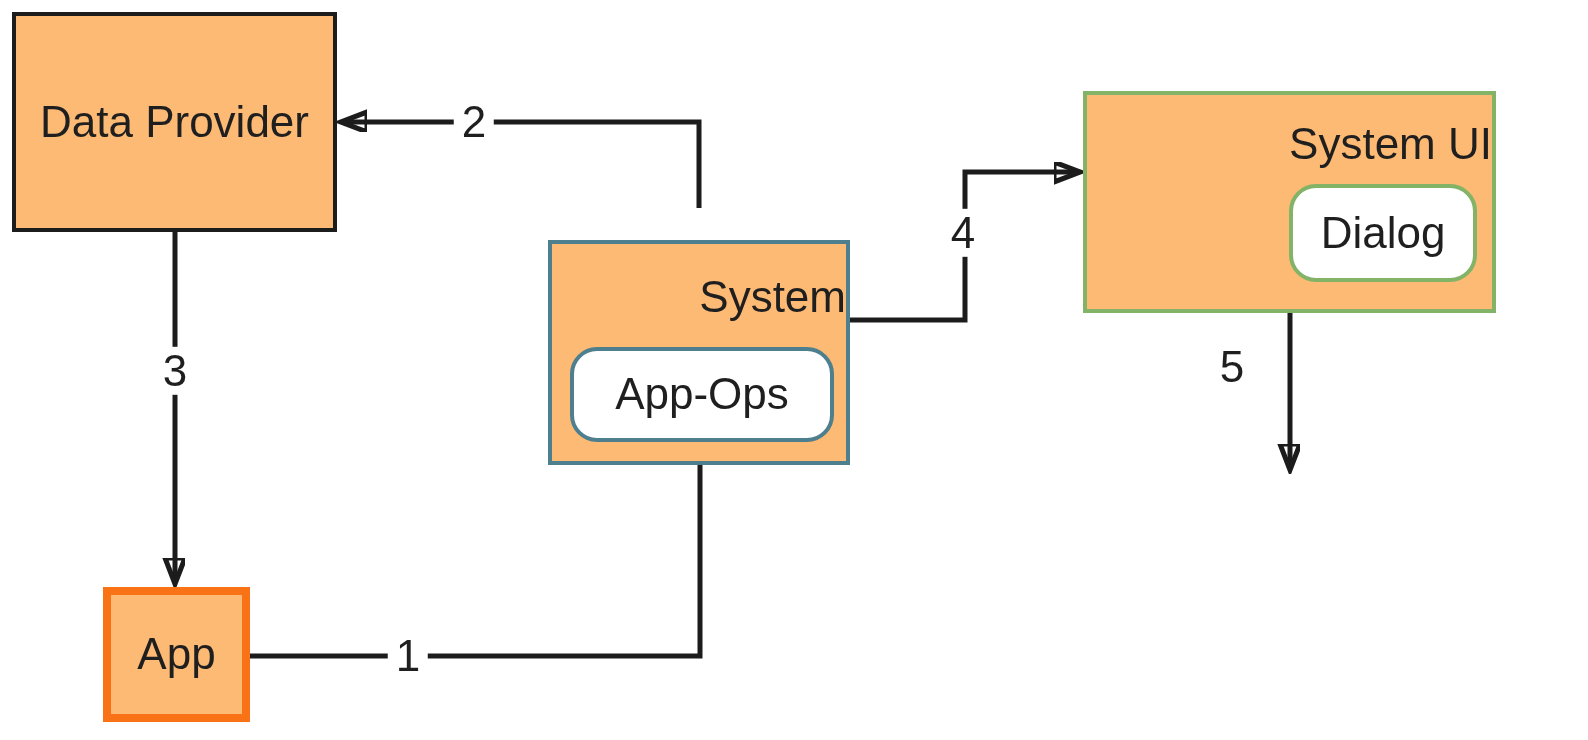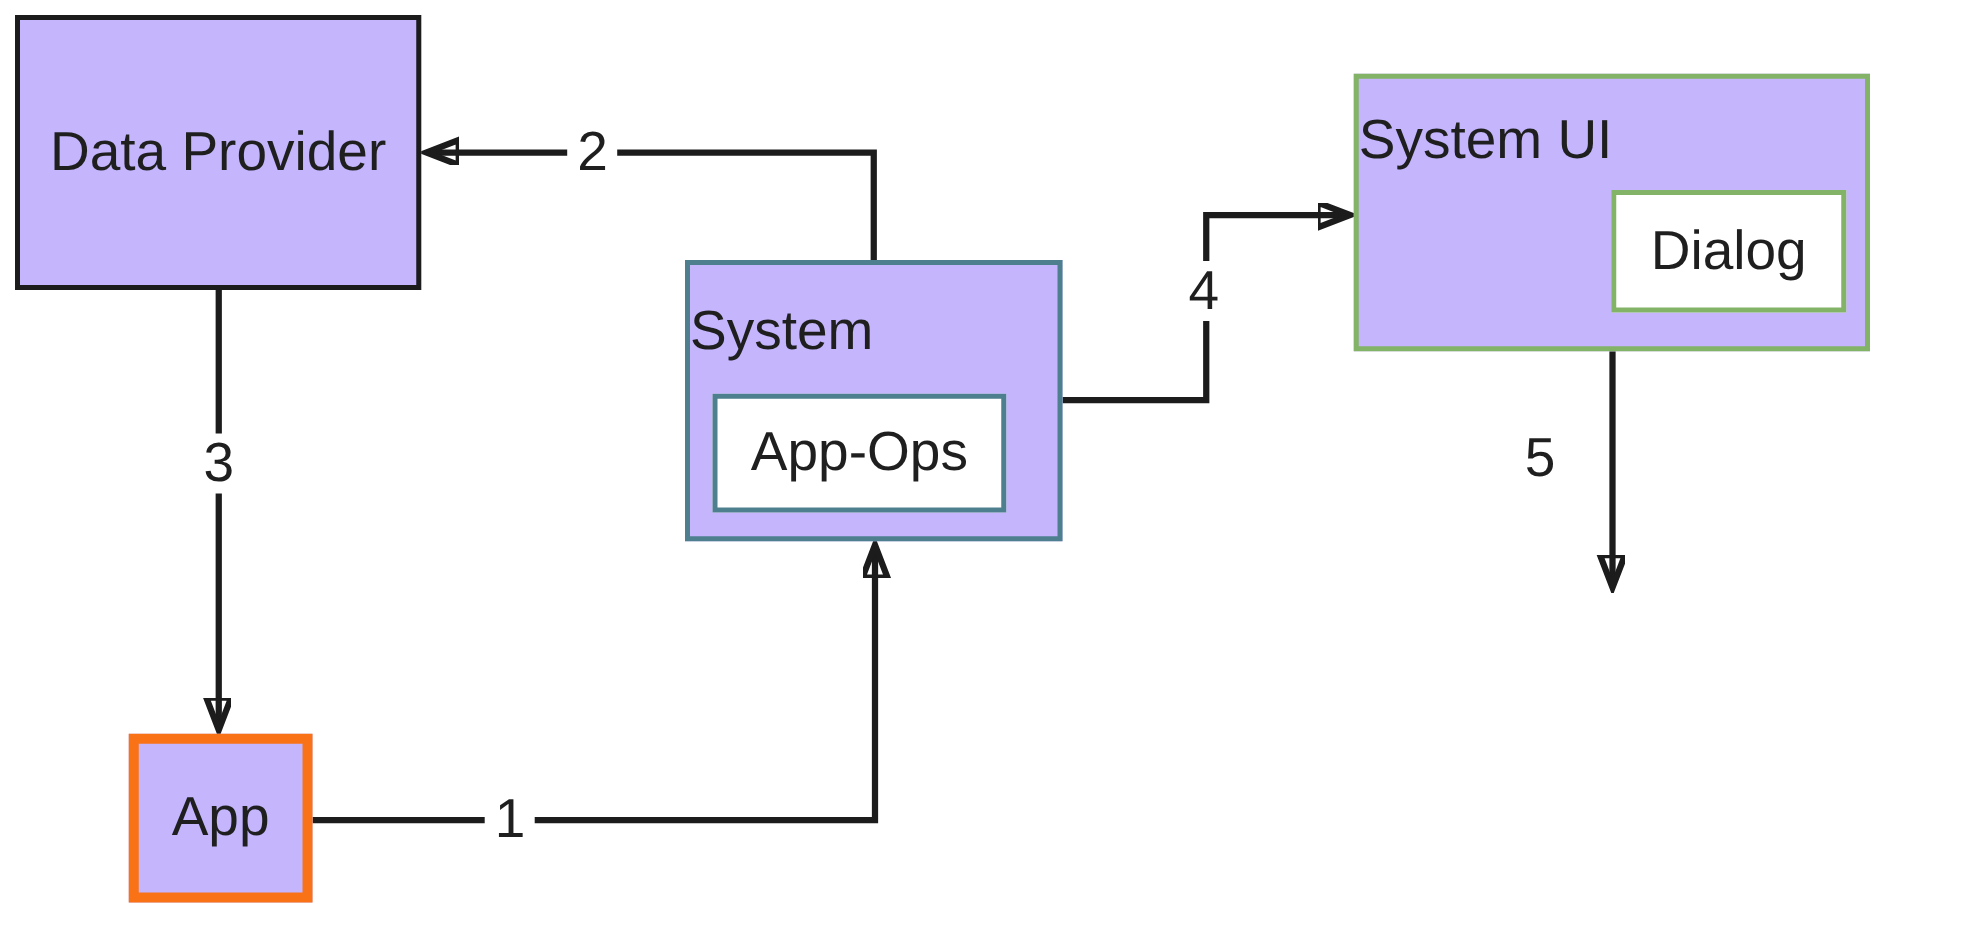--- a/index.html
+++ b/index.html
@@ -24,56 +24,58 @@
     height: 740px;
   }
   .edges path {
     fill: none;
     stroke: #1c1c1c;
     stroke-width: 5;
   }
   .node {
     position: absolute;
     box-sizing: border-box;
-    background: #c4b5fd;
+    background: #fdba74;
     font-size: 44px;
     line-height: 1.15;
     white-space: nowrap;
   }
   .node.center {
     display: flex;
     align-items: center;
     justify-content: center;
   }
   .node.top-label {
-    text-align: left;
+    text-align: right;
+    margin-top: 32px;
   }
   .b-black  { border: 4px solid #1c1c1c; }
   .b-teal   { border: 4px solid #4e7f8e; }
   .b-green  { border: 4px solid #82b366; }
   .b-red    { border: 8px solid #f97316; }
   .b-purple { border: 4px solid #433a8e; }
 
   #node-data-provider { left: 12px;  top: 12px;  width: 325px; height: 220px; }
   #node-app           { left: 103px; top: 587px; width: 147px; height: 135px; }
   #node-system        { left: 548px; top: 208px; width: 302px; height: 225px; padding-top: 28px; }
-  #node-app-ops       { left: 18px;  top: 103px; width: 235px; height: 95px; }
+  #node-app-ops       { left: 18px;  top: 103px; width: 264px; height: 95px; }
   #node-system-ui     { left: 1083px; top: 59px; width: 413px; height: 222px; padding-top: 24px; }
   #node-dialog        { left: 202px; top: 89px;  width: 188px; height: 98px; }
   #node-permission-manager { left: 1008px; top: 473px; width: 478px; height: 210px; }
 
   .inner-node {
     position: absolute;
     box-sizing: border-box;
     background: #ffffff;
     display: flex;
     align-items: center;
     justify-content: center;
     font-size: 44px;
     white-space: nowrap;
+    border-radius: 27px;
   }
   .edge-label {
     position: absolute;
     transform: translate(-50%, -50%);
     background: #ffffff;
     padding: 0 8px;
     font-size: 44px;
     line-height: 1.1;
   }
   #edge-label-1 { left: 408px;  top: 656px; }

